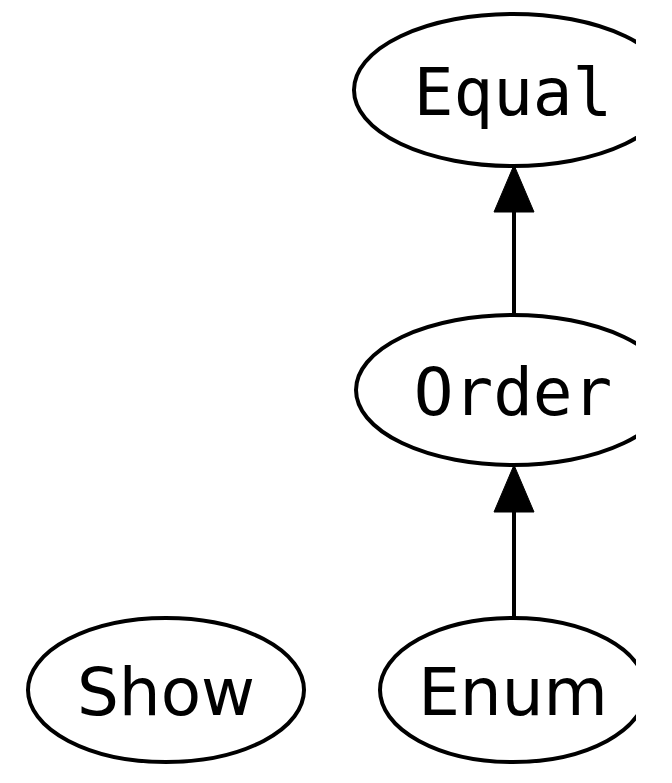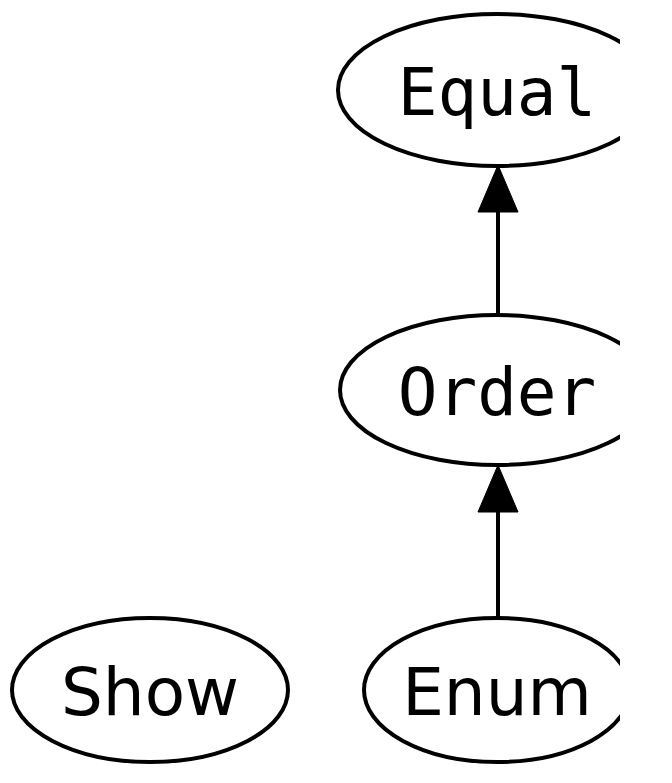--- a/index.html
+++ b/index.html
@@ -7,20 +7,21 @@
     margin: 0;
     padding: 0;
     background: #ffffff;
   }
   #canvas {
     position: relative;
     width: 620px;
     height: 783px;
     background: #ffffff;
     overflow: hidden;
+    margin-left: 16px;
   }
   #graph-svg {
     display: block;
     width: 672px;
     height: 783px;
   }
   .node-shape {
     fill: #ffffff;
     stroke: #000000;
     stroke-width: 4;

